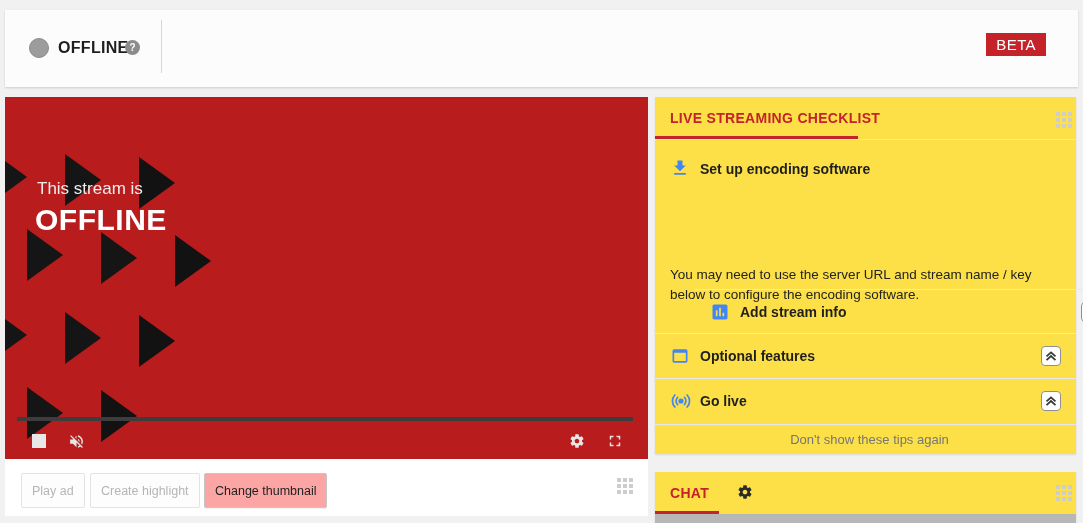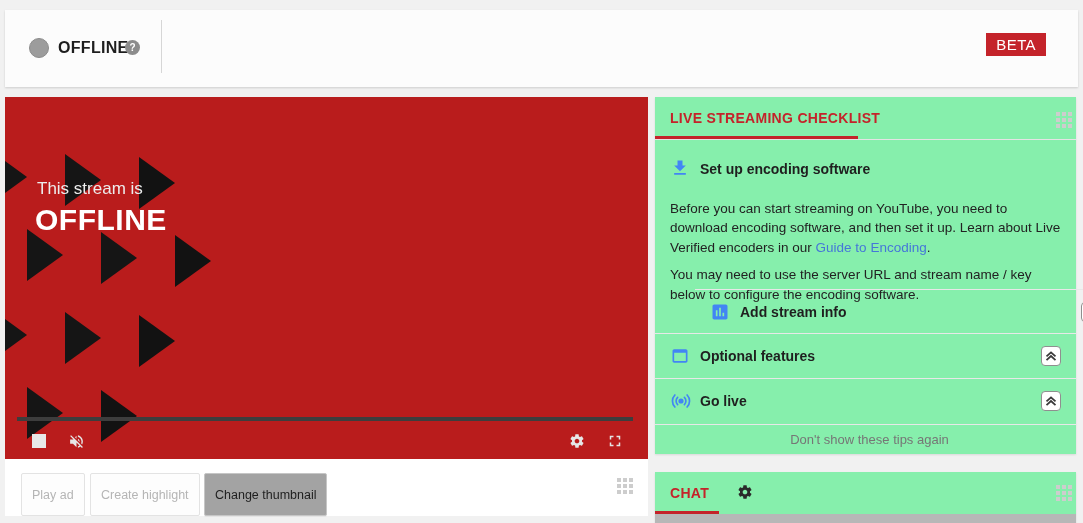--- a/index.html
+++ b/index.html
@@ -29,31 +29,31 @@
   .tri-pattern{position:absolute;left:0;top:0;}
   .stream-line1{position:absolute;left:32px;top:82px;font-size:17px;color:#ededed;}
   .stream-line2{position:absolute;left:30px;top:106px;font-size:30px;font-weight:700;color:#fff;
                 letter-spacing:.5px;}
   .progress{position:absolute;left:12px;top:320px;width:616px;height:4px;background:#3d3d3d;cursor:pointer;}
   .stop-btn{position:absolute;left:27px;top:337px;width:14px;height:14px;background:#e8e8e8;cursor:pointer;}
   .p-icon{position:absolute;cursor:pointer;}
 
   
   .actions{position:absolute;left:5px;top:459px;width:643px;height:57px;background:#fff;}
-  .btn{position:absolute;top:14px;height:43px;border-radius:2px;font-family:inherit;
+  .btn{position:absolute;top:14px;height:35px;border-radius:2px;font-family:inherit;
        font-size:12.5px;padding:2px 10px;cursor:pointer;}
   .btn.disabled{color:#b5b5b5;border:1px solid #e3e3e3;background:#fdfdfd;}
-  .btn.primary{color:#1f1f1f;border:1px solid #c6c6c6;background:#a3a3a3;box-shadow:0 1px 0 rgba(0,0,0,.05);}
+  .btn.primary{color:#1f1f1f;border:1px solid #c6c6c6;background:#fca5a5;box-shadow:0 1px 0 rgba(0,0,0,.05);}
 
   .dots{position:absolute;width:4px;height:4px;background:#cdcdcd;cursor:grab;
         box-shadow:6px 0 #cdcdcd,12px 0 #cdcdcd,0 6px #cdcdcd,6px 6px #cdcdcd,12px 6px #cdcdcd,
                    0 12px #cdcdcd,6px 12px #cdcdcd,12px 12px #cdcdcd;}
 
   
-  .panel{position:absolute;left:655px;width:421px;background:#86efac;box-shadow:0 1px 2px rgba(0,0,0,.1);}
+  .panel{position:absolute;left:655px;width:421px;background:#fde047;box-shadow:0 1px 2px rgba(0,0,0,.1);}
   .checklist{top:97px;height:357px;}
   .panel-title{position:absolute;left:15px;top:13px;font-size:14px;font-weight:700;color:#c4232a;
                letter-spacing:.3px;}
   .redbar{position:absolute;left:0;top:39px;height:4px;background:#c4232a;}
   .hdr-line{position:absolute;left:0;top:42px;width:100%;height:1px;background:#e4e4e4;}
 
   .step-title{position:absolute;left:45px;top:64px;font-size:14px;font-weight:700;color:#1f1f1f;}
   .para{position:absolute;left:15px;width:394px;font-size:13.5px;line-height:19.5px;color:#222;}
   .p1{top:88px;} .p2{top:148px;margin-top:20px;}
 
@@ -126,21 +126,20 @@
     <div class="panel-title">LIVE STREAMING CHECKLIST</div>
     <span class="dots" style="right:16px;top:15px;left:auto;"></span>
     <div class="redbar" style="width:203px;"></div>
     <div class="hdr-line"></div>
 
     <svg style="position:absolute;left:15px;top:61px;" width="20" height="20" viewBox="0 0 24 24">
       <path fill="#4285f4" d="M19 9h-4V3H9v6H5l7 7 7-7zM5 20h14v-2H5v2z"></path>
     </svg>
     <div class="step-title">Set up encoding software</div>
 
-    <p class="para p1"><span>Before you can start streaming on YouTube, you need to download encoding software, and then set it up. Learn about Live Verified encoders in our </span><a class="link">Guide to Encoding</a><span>.</span></p>
     <p class="para p2">You may need to use the server URL and stream name / key below to configure the encoding software.</p>
 
     <div class="chk-row row1">
       <svg class="row-icon" width="20" height="20" viewBox="0 0 24 24">
         <path fill="#4285f4" d="M19 3H5c-1.1 0-2 .9-2 2v14c0 1.1.9 2 2 2h14c1.1 0 2-.9 2-2V5c0-1.1-.9-2-2-2zM9 17H7v-7h2v7zm4 0h-2V7h2v10zm4 0h-2v-4h2v4z"></path>
       </svg>
       <span class="row-label">Add stream info</span>
       <button class="expand">
         <svg width="18" height="18" viewBox="0 0 20 20">
             <g fill="none" stroke="#3a3a3a" stroke-width="2">

